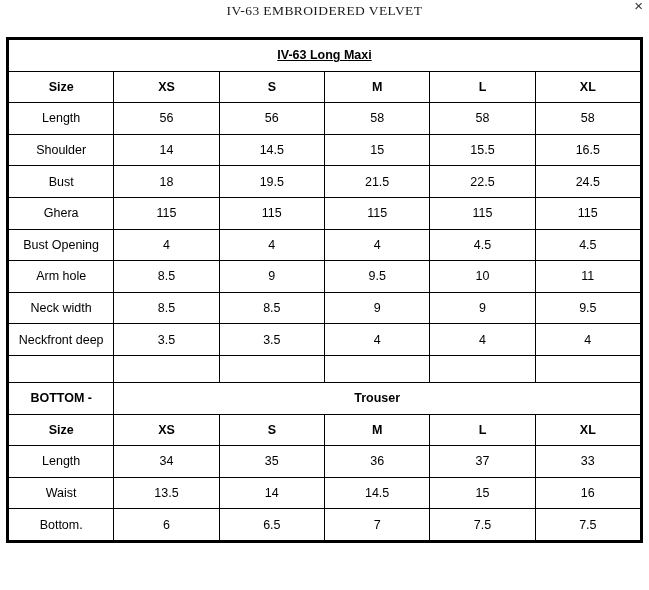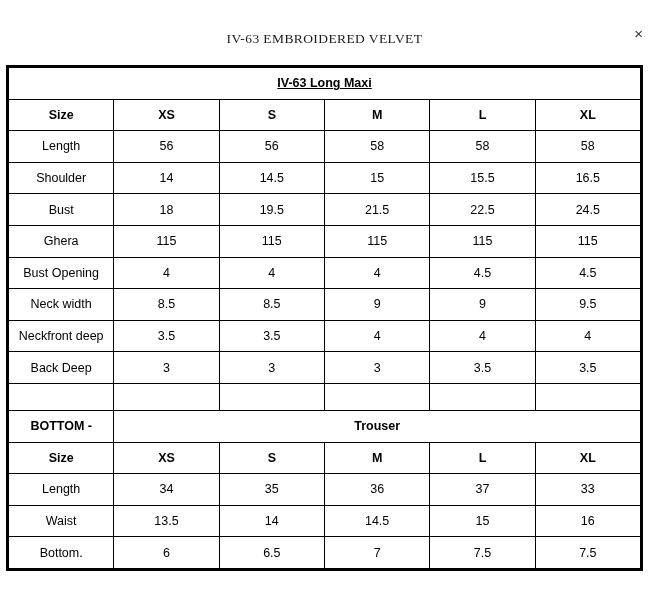--- a/index.html
+++ b/index.html
@@ -11,21 +11,20 @@
     width: 649px;
     height: 590px;
     font-family: "Liberation Sans", sans-serif;
     color: #000000;
     position: relative;
     overflow: hidden;
   }
   .page-header {
     position: relative;
     height: 37px;
-    margin-top: 28px;
   }
   .doc-title {
     position: absolute;
     top: 3px;
     left: 0;
     right: 0;
     text-align: center;
     font-family: "Liberation Serif", serif;
     font-size: 13.5px;
     letter-spacing: 0.4px;
@@ -137,43 +136,43 @@
       </tr>
       <tr>
         <td class="label-col">Bust Opening</td>
         <td>4</td>
         <td>4</td>
         <td>4</td>
         <td>4.5</td>
         <td>4.5</td>
       </tr>
       <tr>
+        <td class="label-col">Arm hole</td>
+        <td>8.5</td>
+        <td>9</td>
+        <td>9.5</td>
+        <td>10</td>
+        <td>11</td>
+      </tr>
+      <tr>
         <td class="label-col">Neck width</td>
         <td>8.5</td>
         <td>8.5</td>
         <td>9</td>
         <td>9</td>
         <td>9.5</td>
       </tr>
       <tr>
         <td class="label-col">Neckfront deep</td>
         <td>3.5</td>
         <td>3.5</td>
         <td>4</td>
         <td>4</td>
         <td>4</td>
       </tr>
-      <tr>
-        <td class="label-col">Back Deep</td>
-        <td>3</td>
-        <td>3</td>
-        <td>3</td>
-        <td>3.5</td>
-        <td>3.5</td>
-      </tr>
 
       <tr class="spacer-row">
         <td class="label-col"></td>
         <td></td>
         <td></td>
         <td></td>
         <td></td>
         <td></td>
       </tr>
 

